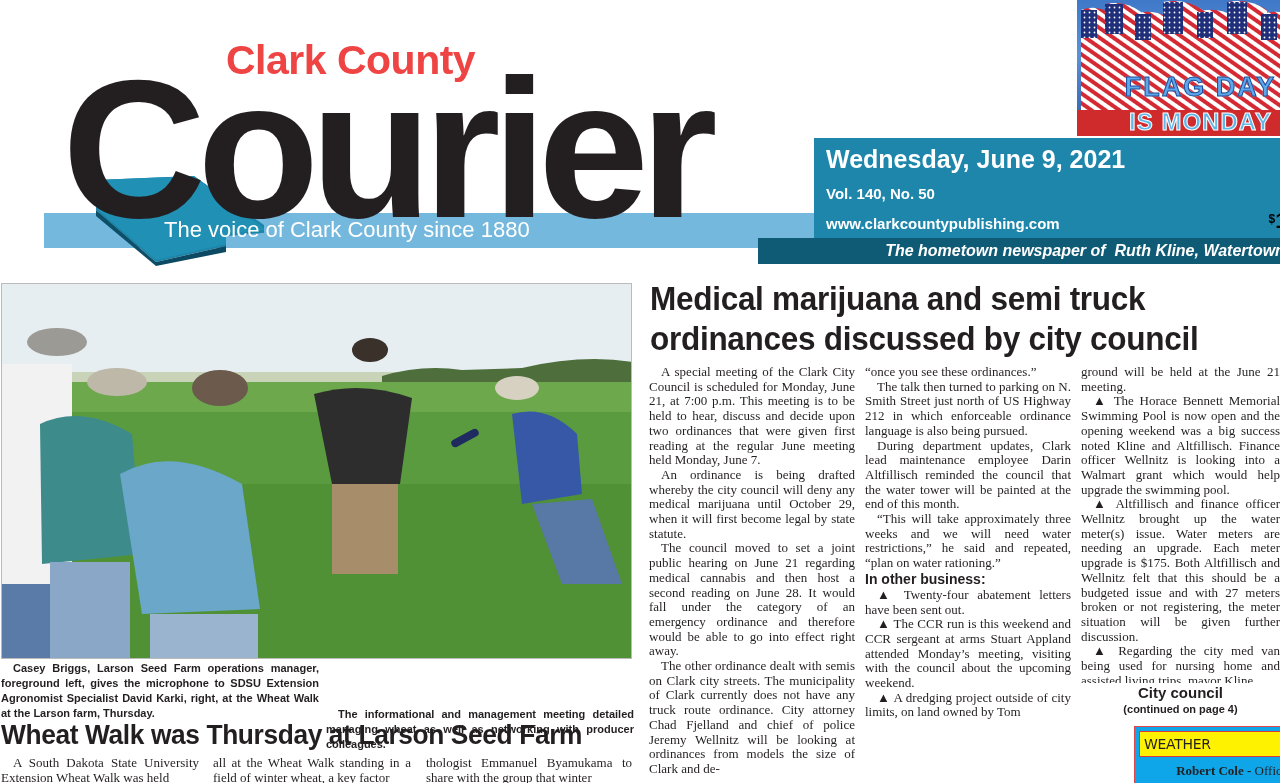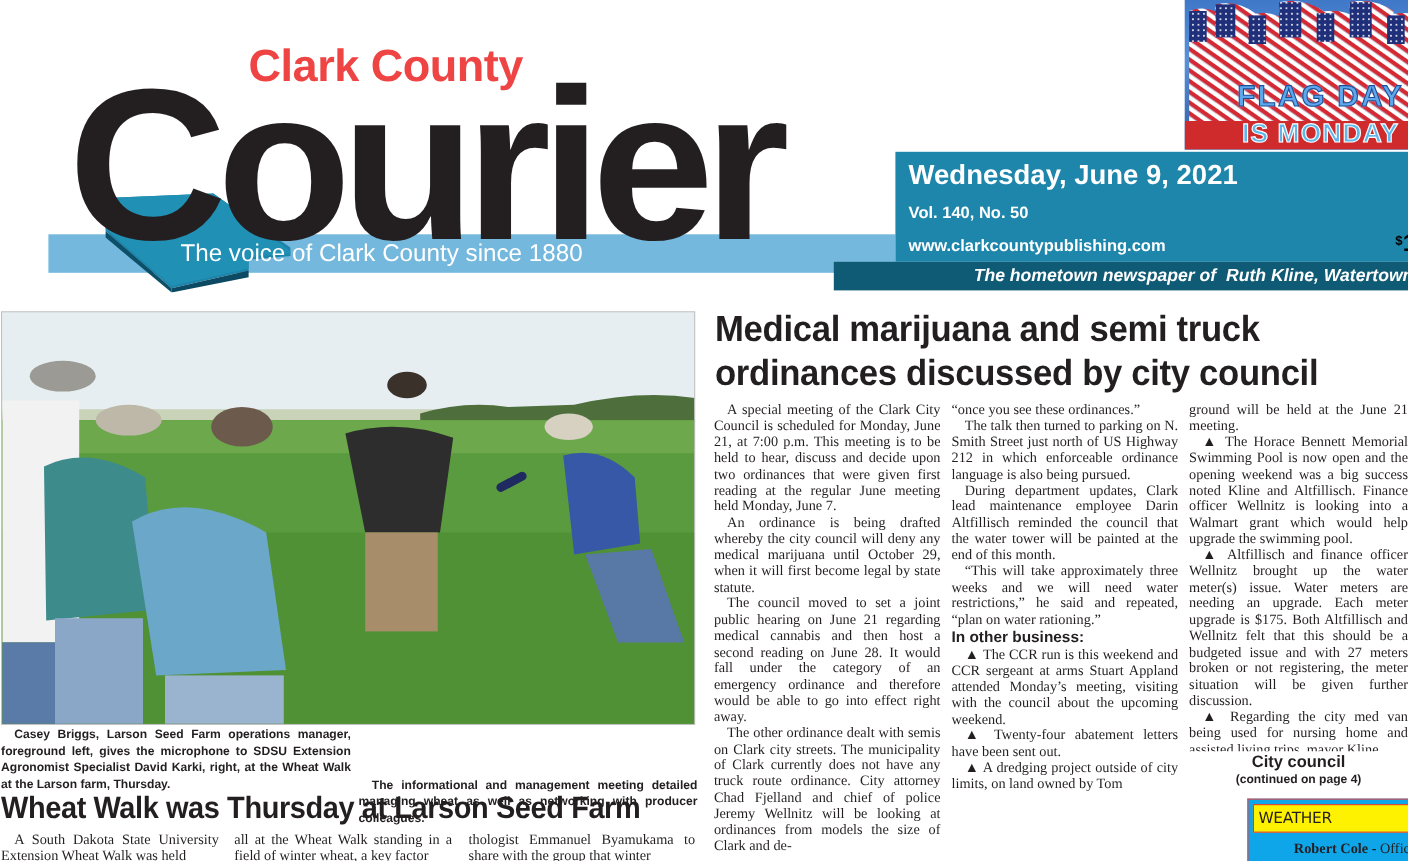--- a/index.html
+++ b/index.html
@@ -238,22 +238,22 @@
   <p>The council moved to set a joint public hearing on June 21 regarding medical cannabis and then host a second reading on June 28.  It would fall under the category of an emergency ordinance and therefore would be able to go into effect right away.</p>
   <p>The other ordinance dealt with semis on Clark city streets.  The municipality of Clark currently does not have any truck route ordinance.  City attorney Chad Fjelland and chief of police Jeremy Wellnitz will be looking at ordinances from models the size of Clark and de-</p>
 </div>
 
 <div class="body-col lead-col2">
   <p class="noindent">“once you see these ordinances.”</p>
   <p>The talk then turned to parking on N. Smith Street just north of US Highway 212 in which enforceable ordinance language is also being pursued.</p>
   <p>During department updates, Clark lead maintenance employee Darin Altfillisch reminded the council that the water tower will be painted at the end of this month.</p>
   <p>“This will take approximately three weeks and we will need water restrictions,” he said and repeated, “plan on water rationing.”</p>
   <p class="subhead">In other business:</p>
+  <p><span>▲</span> <span>Twenty-four abatement letters have been sent out.</span></p>
   <p><span>▲</span> <span>The CCR run is this weekend and CCR sergeant at arms Stuart Appland attended Monday’s meeting, visiting with the council about the upcoming weekend.</span></p>
-  <p><span>▲</span> <span>Twenty-four abatement letters have been sent out.</span></p>
   <p><span>▲</span> <span>A dredging project outside of city limits, on land owned by Tom</span></p>
 </div>
 
 <div class="body-col lead-col3">
   <p class="noindent">ground will be held at the June 21 meeting.</p>
   <p><span>▲</span> <span>The Horace Bennett Memorial Swimming Pool is now open and the opening weekend was a big success noted Kline and Altfillisch.  Finance officer Wellnitz is looking into a Walmart grant which would help upgrade the swimming pool.</span></p>
   <p><span>▲</span> <span>Altfillisch and finance officer Wellnitz brought up the water meter(s) issue.  Water meters are needing an upgrade.  Each meter upgrade is $175.  Both Altfillisch and Wellnitz felt that this should be a budgeted issue and with 27 meters broken or not registering, the meter situation will be given further discussion.</span></p>
   <p><span>▲</span> <span>Regarding the city med van being used for nursing home and assisted living trips, mayor Kline</span></p>
 </div>
 

